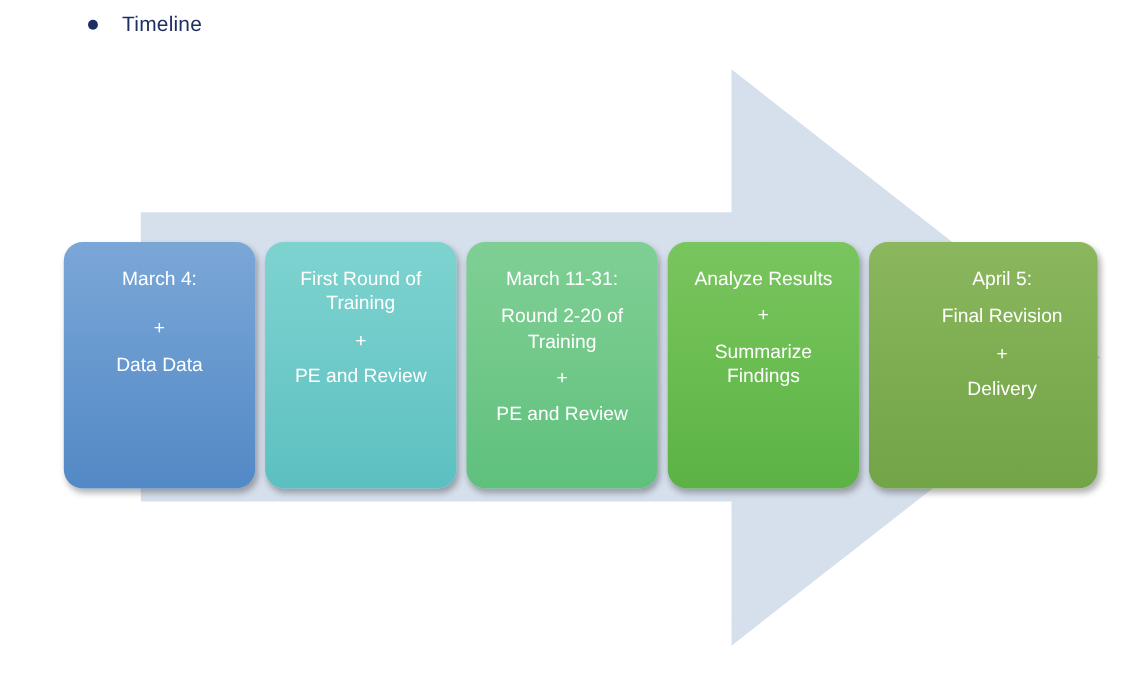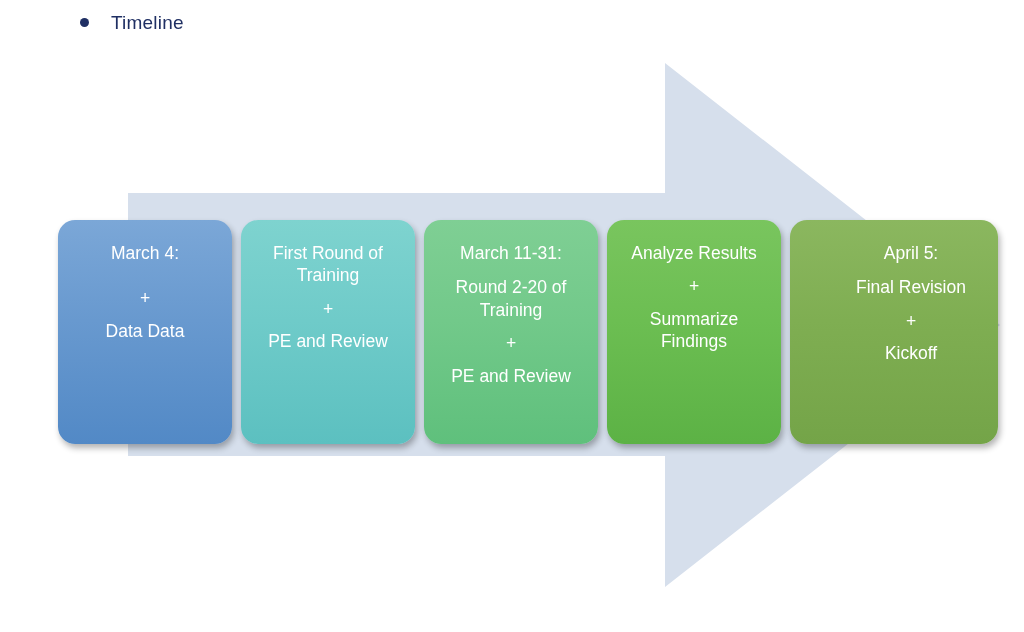--- a/index.html
+++ b/index.html
@@ -138,17 +138,17 @@
       <div class="stage-line stage-primary">Analyze Results</div>
       <div class="stage-line stage-plus">+</div>
       <div class="stage-line stage-secondary">Summarize
 Findings</div>
     </div>
 
     <div class="stage s4">
       <div class="stage-line stage-date">April 5:</div>
       <div class="stage-line stage-primary">Final Revision</div>
       <div class="stage-line stage-plus">+</div>
-      <div class="stage-line stage-secondary">Kickoff</div>
+      <div class="stage-line stage-secondary">Delivery</div>
     </div>
 
   </div>
 </div>
 
 </body></html>

